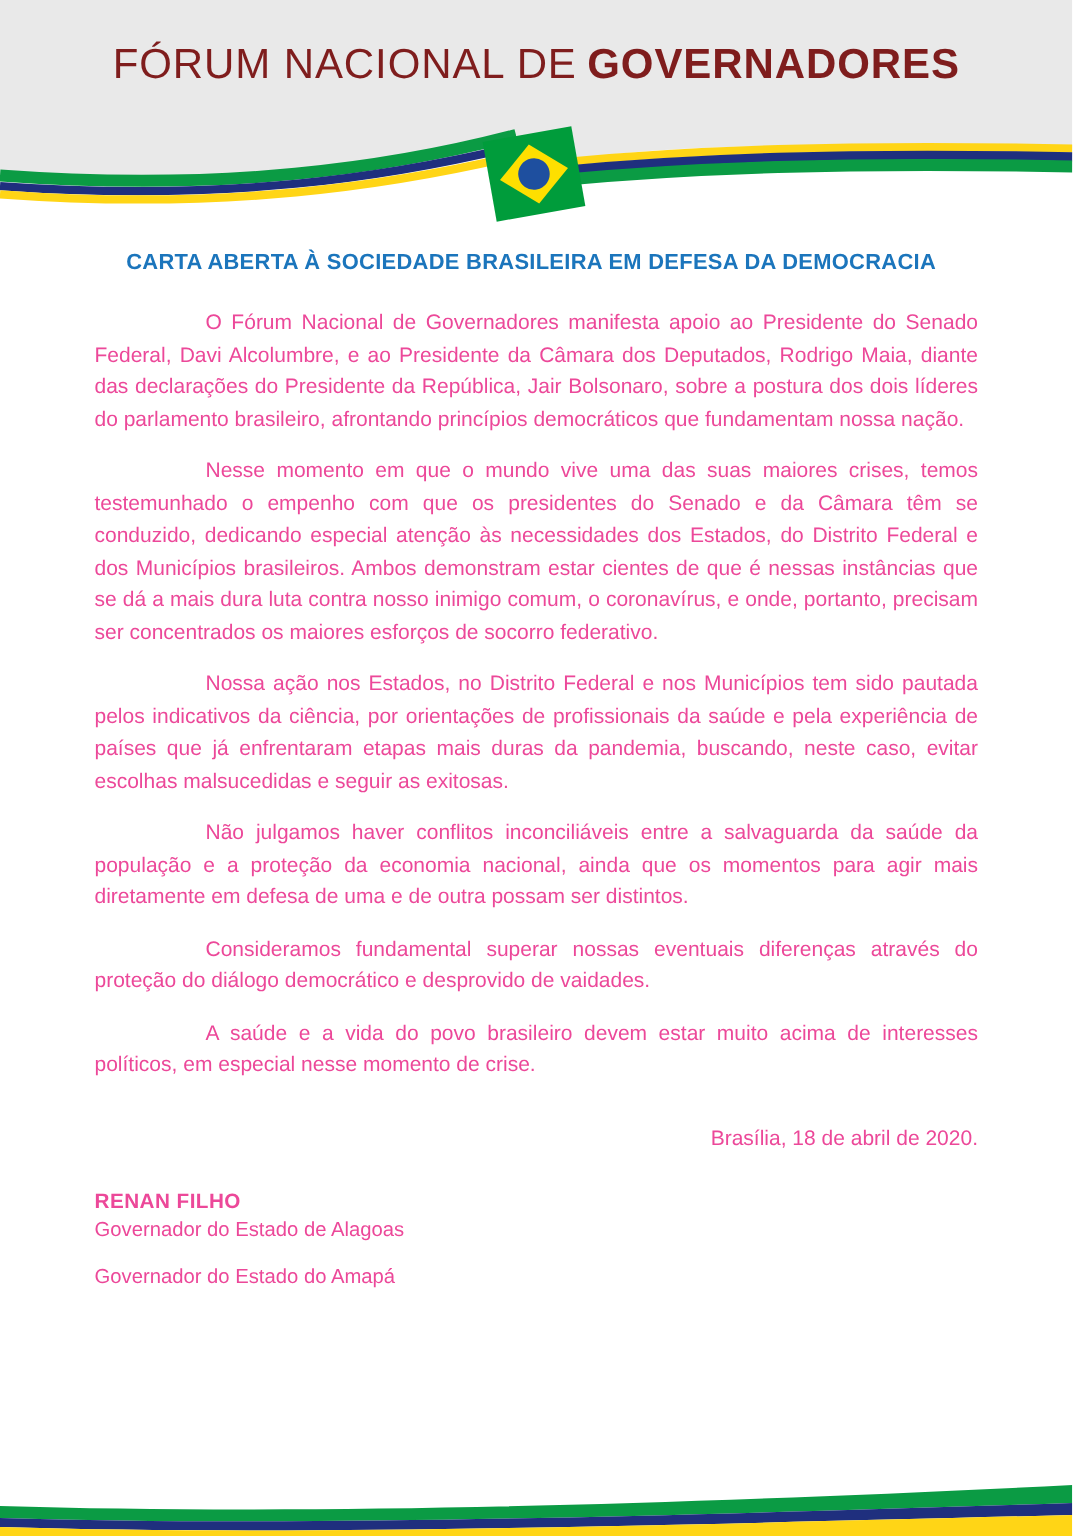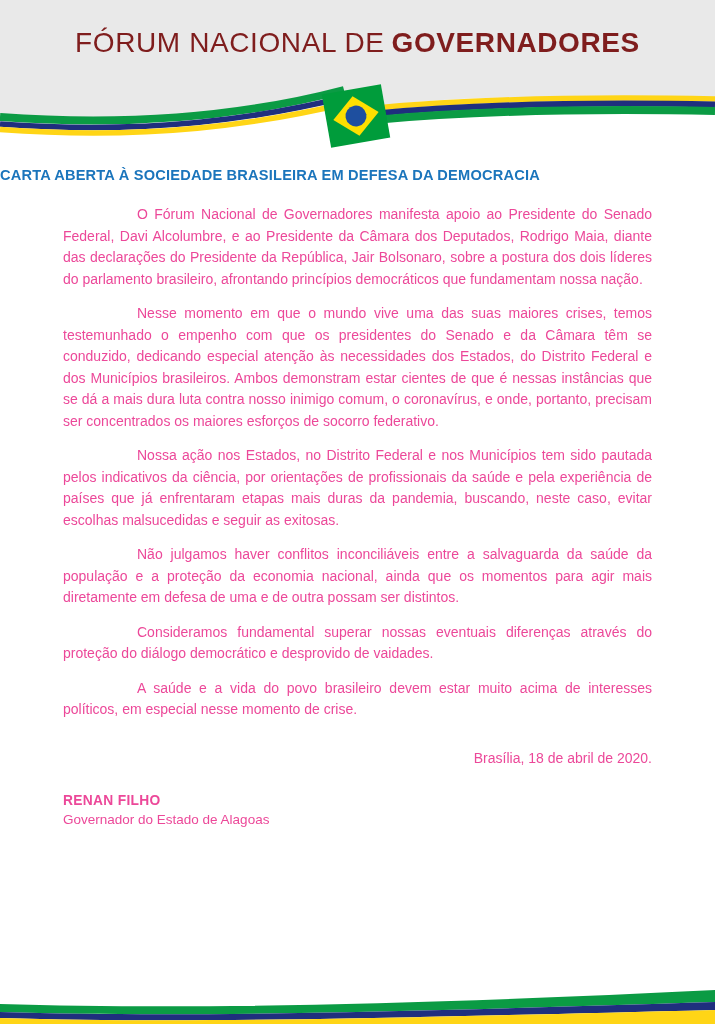--- a/index.html
+++ b/index.html
@@ -29,21 +29,21 @@
     letter-spacing: 0.6px;
     white-space: nowrap;
   }
   .org-name .bold { font-weight: 700; margin-left: 7px; }
   .doc-title {
     position: absolute;
     top: 167px;
     left: 0;
     width: 624px;
     margin: 0;
-    text-align: left;
+    text-align: right;
     color: #1b75bc;
     font-size: 14.6px;
     font-weight: 700;
     letter-spacing: 0.2px;
   }
   .letter-body {
     position: absolute;
     top: 204px;
     left: 63px;
     width: 589px;
@@ -124,20 +124,21 @@
     <p>A saúde e a vida do povo brasileiro devem estar muito acima de interesses políticos, em especial nesse momento de crise.</p>
 
     <div class="dateline">Brasília, 18 de abril de 2020.</div>
 
     <div class="signatures">
       <div class="sig">
         <div class="sig-name">RENAN FILHO</div>
         <div class="sig-role">Governador do Estado de Alagoas</div>
       </div>
       <div class="sig">
+        <div class="sig-role">Governador do Estado do Amapá</div>
       </div>
     </div>
   </div>
 
   <svg class="footer-art" width="715" height="46" viewBox="0 0 715 46" aria-hidden="true">
     <path d="M0,26 C200,32 430,26 715,12 L715,24 C430,33 200,40 0,34 Z" fill="#0b9b44"></path>
     <path d="M0,34 C200,40 430,33 715,24 L715,32 C430,39 200,46 0,40 Z" fill="#1f2f7e"></path>
     <path d="M0,40 C200,46 430,39 715,32 L715,46 L0,46 Z" fill="#ffd516"></path>
   </svg>
 

